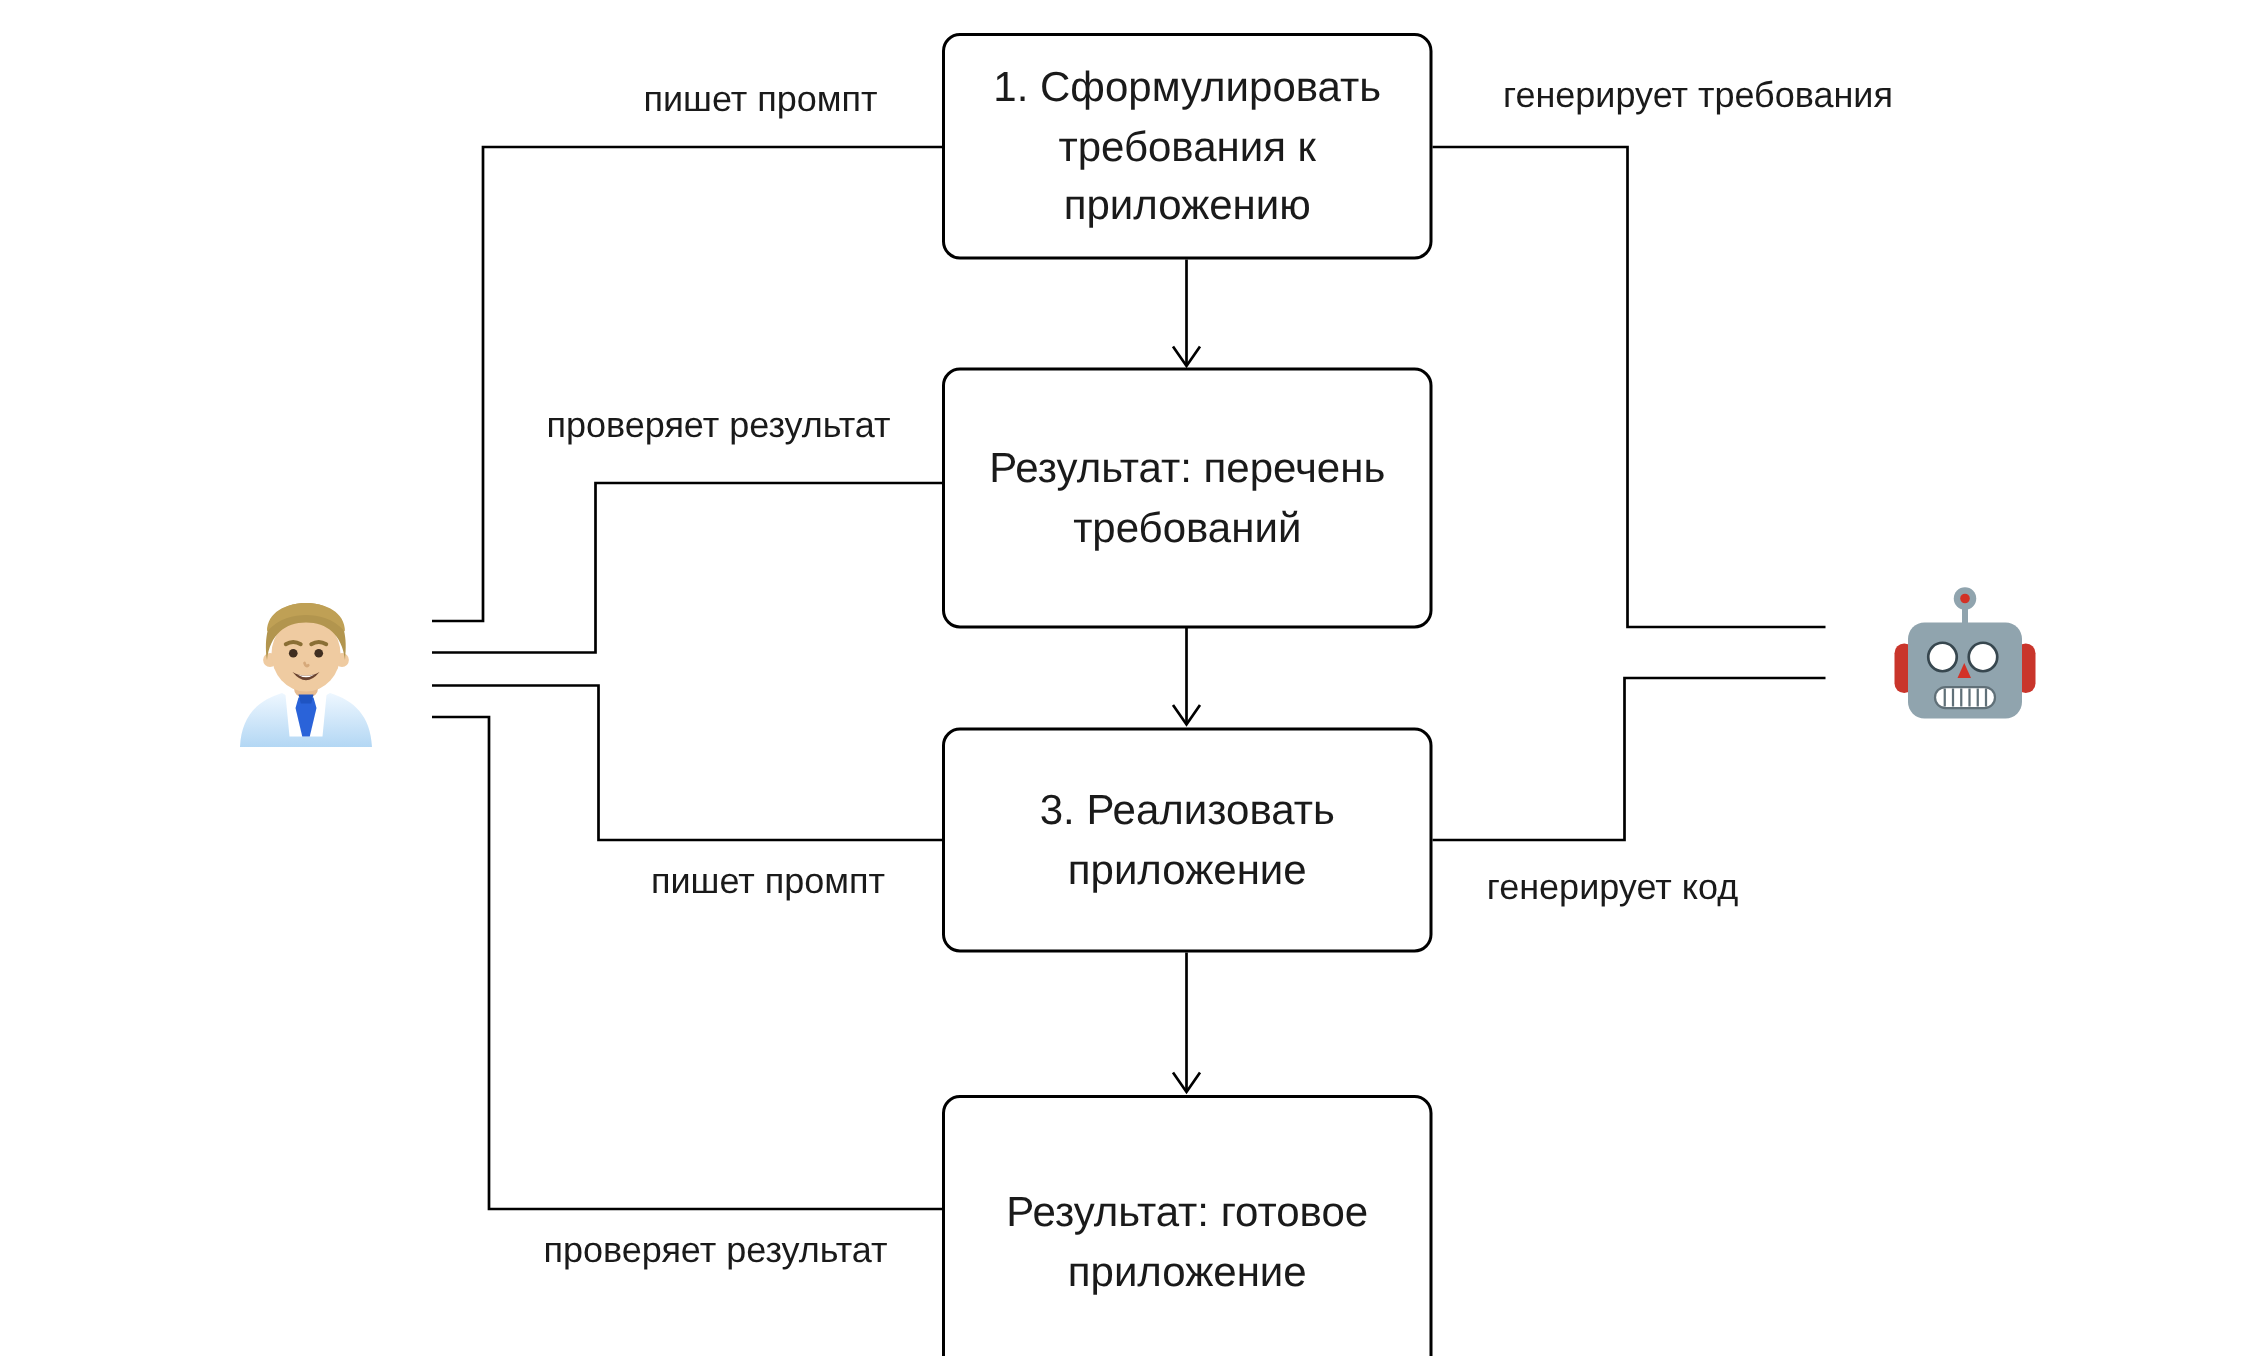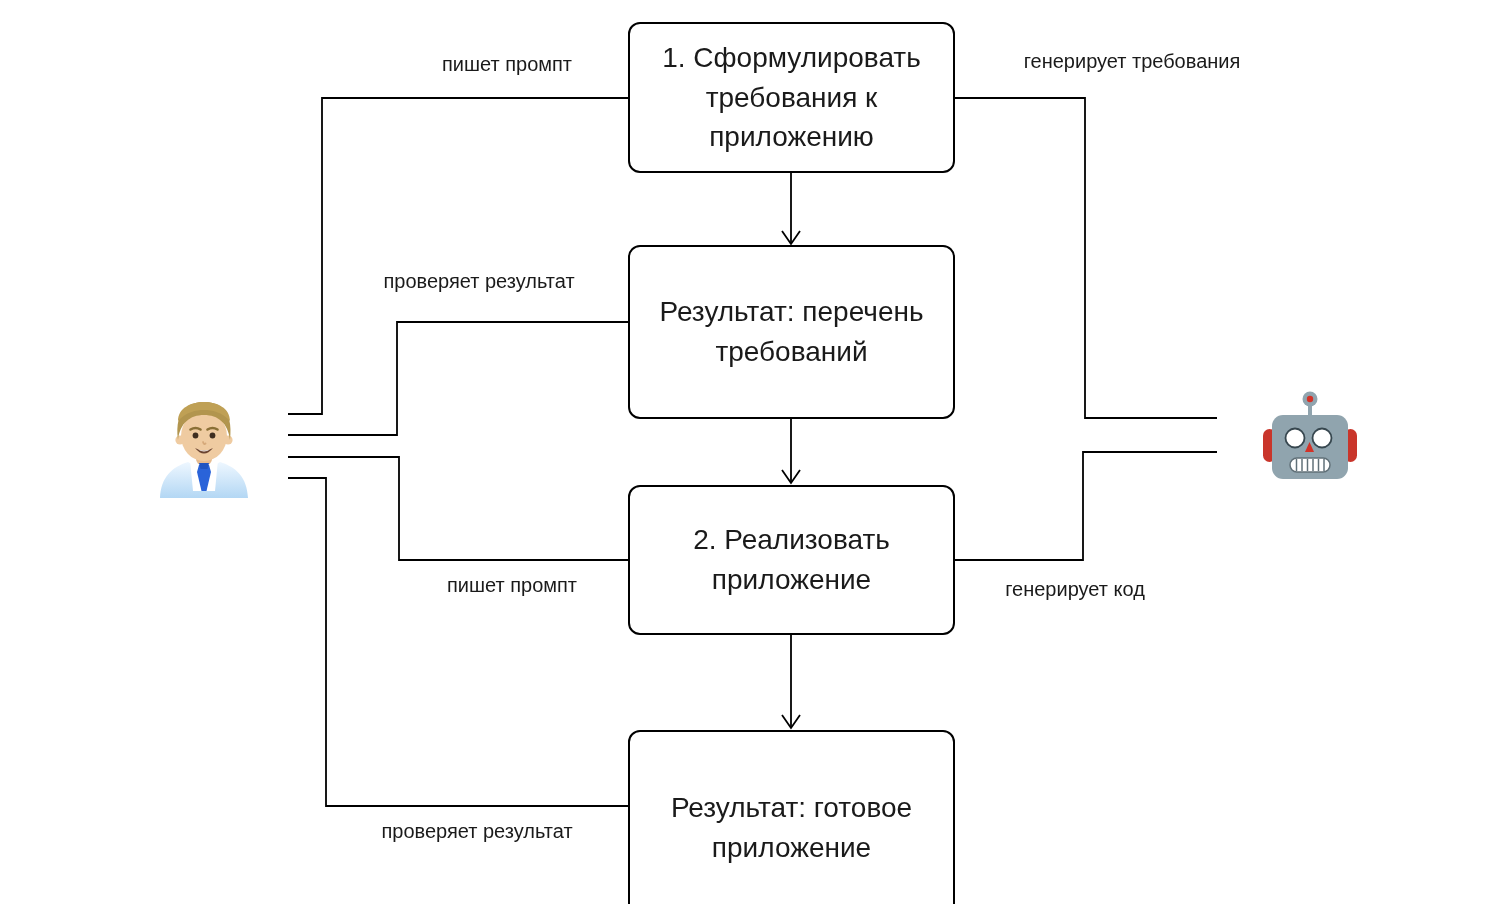--- a/index.html
+++ b/index.html
@@ -45,21 +45,21 @@
     color: #1a1a1a;
   }
   .box-1 { left: 628px; top: 22px;  height: 151px; text-align: center; }
   .box-2 { left: 628px; top: 245px; height: 174px; }
   .box-3 { left: 628px; top: 485px; height: 150px; }
   .box-4 { left: 628px; top: 730px; height: 196px; }
   .edge-label {
     position: absolute;
     transform: translateX(-50%);
     white-space: nowrap;
-    font-size: 20px;
+    font-size: 24px;
     color: #1a1a1a;
   }
   .lbl-1 { left: 507px;  top: 53px;  }
   .lbl-2 { left: 479px;  top: 270px; }
   .lbl-3 { left: 512px;  top: 574px; }
   .lbl-4 { left: 477px;  top: 820px; }
   .lbl-5 { left: 1132px; top: 50px;  }
   .lbl-6 { left: 1075px; top: 578px; }
   .actor {
     position: absolute;
@@ -94,21 +94,21 @@
     <path d="M782,715 L791,728 L800,715"></path>
   </svg>
 
   <div class="flow-box box-1">
     <span>1. Сформулировать требования к приложению</span>
   </div>
   <div class="flow-box box-2">
     <span>Результат: перечень требований</span>
   </div>
   <div class="flow-box box-3">
-    <span>2. Реализовать приложение</span>
+    <span>3. Реализовать приложение</span>
   </div>
   <div class="flow-box box-4">
     <span>Результат: готовое приложение</span>
   </div>
 
   <div class="edge-label lbl-1">пишет промпт</div>
   <div class="edge-label lbl-2">проверяет результат</div>
   <div class="edge-label lbl-3">пишет промпт</div>
   <div class="edge-label lbl-4">проверяет результат</div>
   <div class="edge-label lbl-6">генерирует код</div>

